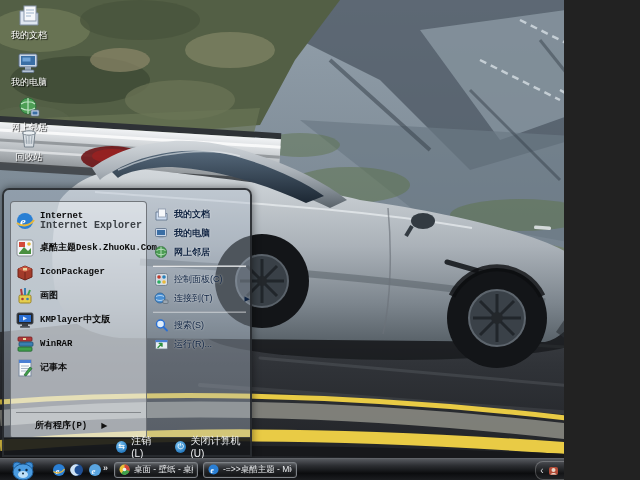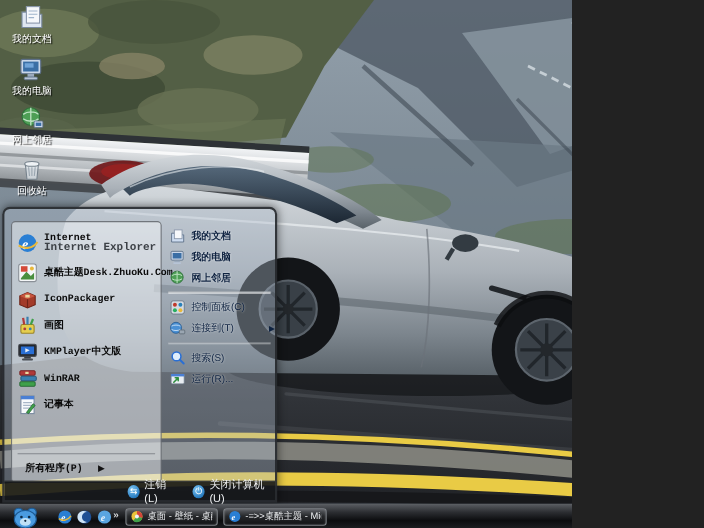--- a/index.html
+++ b/index.html
@@ -1,16 +1,16 @@
 <!DOCTYPE html>
 <html><head>
 <meta charset="utf-8">
 <style>
   html,body{margin:0;padding:0;background:#222;}
-  .screen{position:relative;width:520px;height:480px;overflow:hidden;
+  .screen{position:relative;width:564px;height:480px;overflow:hidden;
     font-family:"Liberation Sans",sans-serif;user-select:none;}
   .wallpaper{position:absolute;left:0;top:0;}
 
   
   .desk-icon{position:absolute;left:2px;width:54px;display:flex;flex-direction:column;
     align-items:center;cursor:pointer;}
   .desk-icon .glyph{width:26px;height:26px;}
   .desk-icon .lbl{margin-top:1px;font-size:9px;color:#fff;text-shadow:1px 1px 1px rgba(0,0,0,.9);
     text-align:center;line-height:10px;}
 
@@ -24,21 +24,21 @@
     padding:4px 0 3px 0;box-sizing:border-box;}
   .mi{display:flex;align-items:center;height:24px;padding:0 4px;cursor:pointer;}
   .mi .ic{width:20px;height:20px;flex:none;margin-right:5px;}
   .mi .t{font-family:"Liberation Mono",monospace;font-weight:bold;font-size:9px;
     color:#0a0a0a;white-space:nowrap;line-height:10px;}
   .mi .sub{font-family:"Liberation Mono",monospace;font-size:10px;color:#3c4146;
     font-weight:bold;white-space:nowrap;line-height:10px;}
   .mi.first{height:30px;}
   .menu-left hr{width:92%;border:none;border-top:1px solid rgba(90,95,100,.6);
     margin:3px auto 2px auto;}
-  .all-programs{display:flex;align-items:center;height:20px;padding:0 12px;cursor:pointer;}
+  .all-programs{display:flex;align-items:center;height:20px;padding:0 24px;cursor:pointer;}
   .all-programs .t{font-family:"Liberation Mono",monospace;font-weight:bold;font-size:9px;color:#0a0a0a;}
   .all-programs .arr{margin-left:14px;font-size:8px;color:#111;}
 
   .menu-right{position:absolute;left:147px;top:15px;width:97px;}
   .ri{display:flex;align-items:center;height:19px;cursor:pointer;position:relative;}
   .ri .ic{width:15px;height:15px;flex:none;margin:0 5px 0 3px;}
   .ri .t{font-size:9px;color:#0e2240;text-shadow:0 0 2px rgba(255,255,255,.75);white-space:nowrap;}
   .ri.bold .t{font-weight:bold;}
   .ri .flyout{position:absolute;right:-2px;font-size:7px;color:#0e2240;}
   .menu-right .sep{height:1px;background:rgba(255,255,255,.75);
@@ -223,21 +223,21 @@
   </div>
   <div class="desk-icon" style="top:95px">
     <svg class="glyph" viewBox="0 0 26 26">
       <circle cx="12" cy="11" r="8" fill="#4d9e55" stroke="#2e6e3a" stroke-width="1"></circle>
       <path d="M5,9 C9,6 16,6 19,9 M5,13 C9,16 16,16 19,13 M12,3 L12,19" stroke="#bfe3c4" stroke-width="1.2" fill="none"></path>
       <rect x="15" y="15" width="8" height="6" rx="1" fill="#c9d6e8" stroke="#5c6f88" stroke-width="0.8"></rect>
       <rect x="16.5" y="16.5" width="5" height="3" fill="#3a6ea5"></rect>
     </svg>
     <div class="lbl">网上邻居</div>
   </div>
-  <div class="desk-icon" style="top:141px">
+  <div class="desk-icon" style="top:125px">
     <svg class="glyph" viewBox="0 0 26 26">
       <path d="M7,8 L19,8 L17.5,22 L8.5,22 Z" fill="#dde4e9" fill-opacity="0.75" stroke="#76828c" stroke-width="1"></path>
       <ellipse cx="13" cy="8" rx="6.5" ry="2.2" fill="#eef2f5" stroke="#76828c" stroke-width="1"></ellipse>
       <path d="M10,11 L10.8,19 M13,11 L13,19 M16,11 L15.2,19" stroke="#9aa6b0" stroke-width="1"></path>
     </svg>
     <div class="lbl">回收站</div>
   </div>
 
   <div class="start-menu">
 

